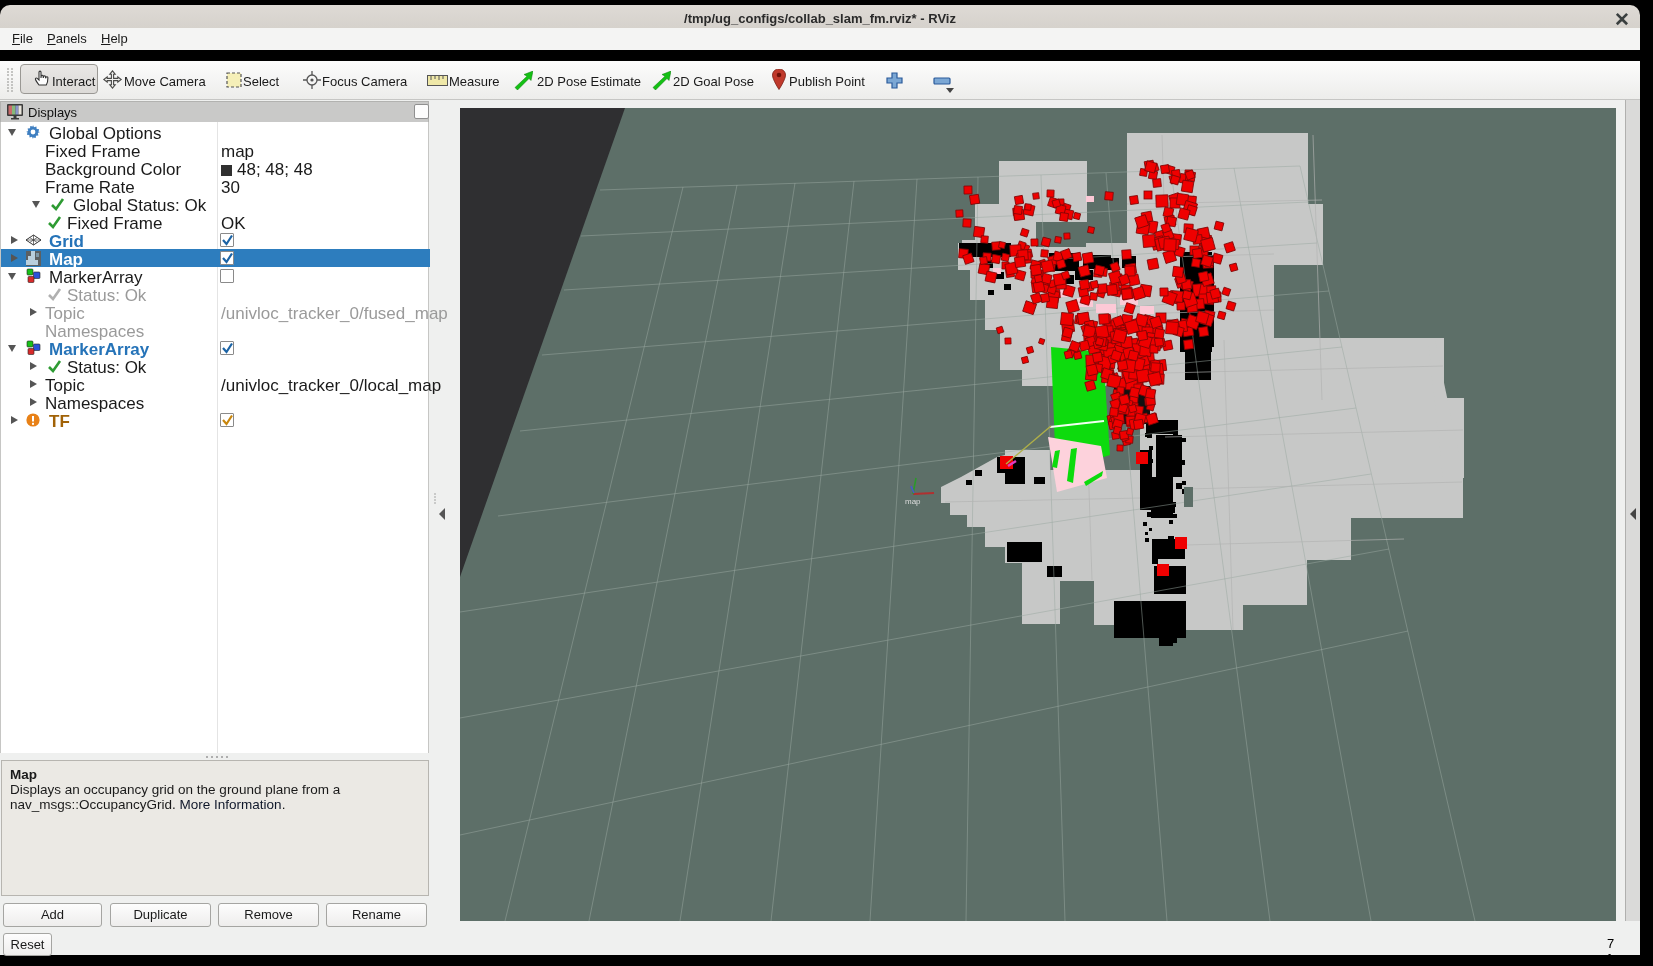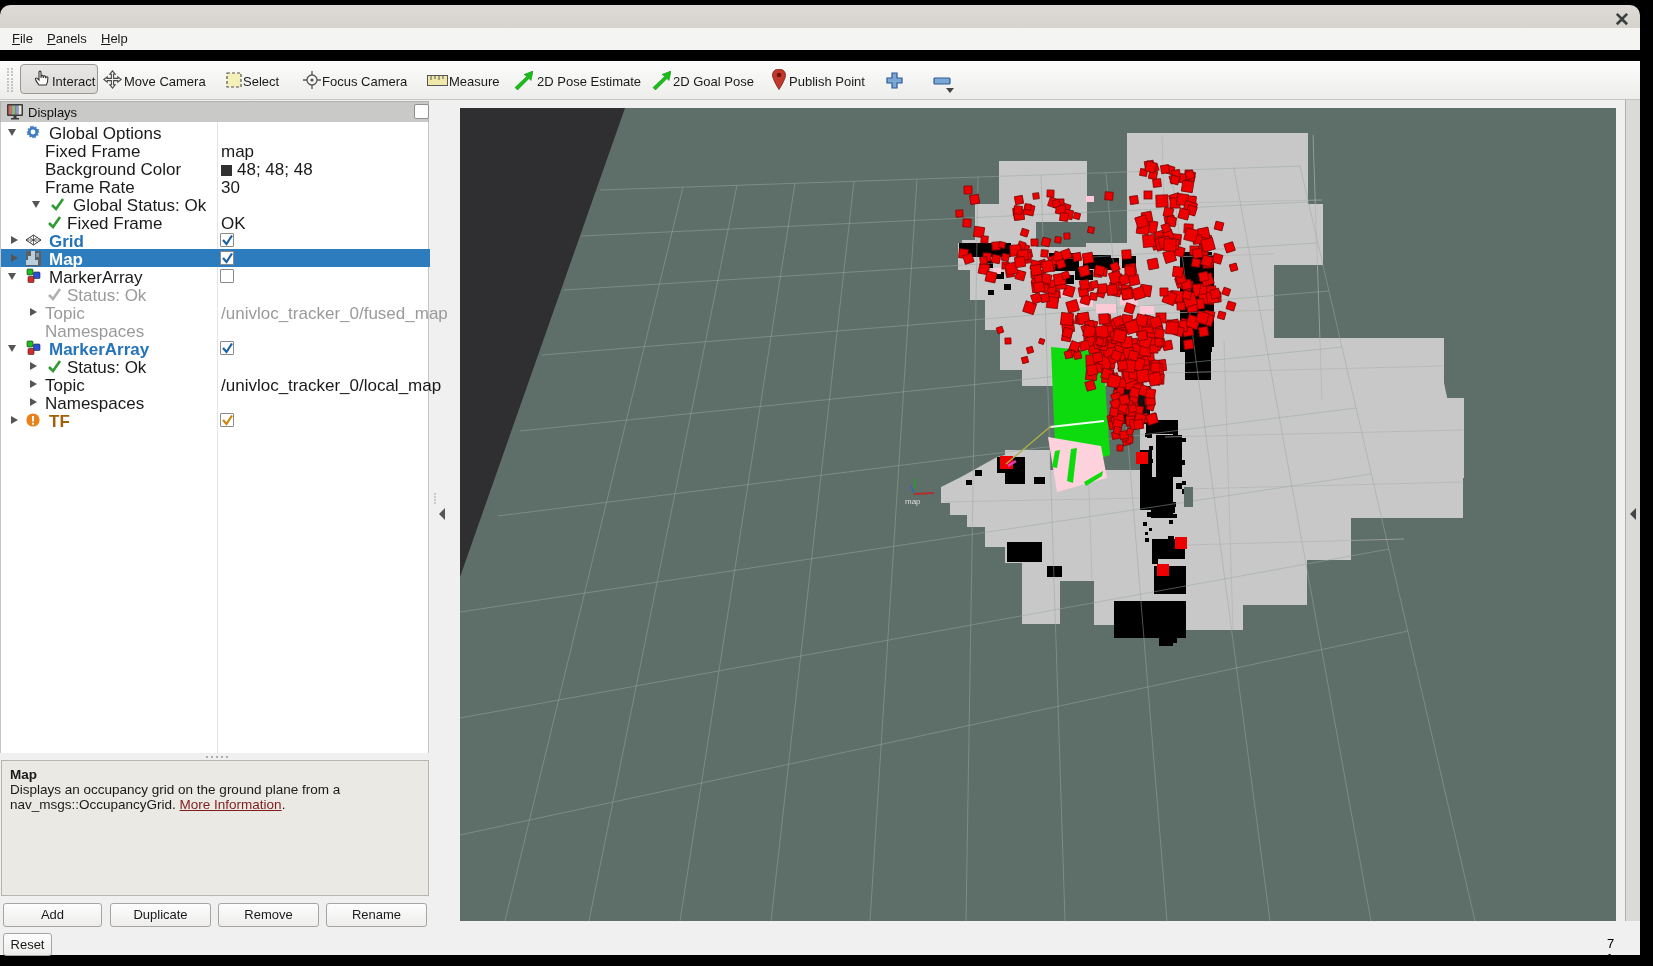--- a/index.html
+++ b/index.html
@@ -29,20 +29,21 @@
 .cb{position:absolute;left:219px;top:2px;width:14px;height:14px;background:#fff;border:1px solid #8a8a8a;border-radius:1px}
 #helpbox{position:absolute;left:1px;top:660px;width:428px;height:136px;background:#ebe9e4;border:1px solid #b7b5b0;font-size:13.5px;color:#1a1a1a;padding:6px 8px}
 .pbtn{position:absolute;height:24px;background:linear-gradient(#fdfdfd,#eeedec);border:1px solid #a5a5a2;border-radius:3px;font-size:13px;color:#1a1a1a;text-align:center;line-height:22px}
 #statusbar{position:absolute;left:0;top:921px;width:1580px;height:34px;font-size:13px}
 #gutterL{position:absolute;left:430px;top:0px;width:30px;height:821px;background:#eff0ef}
 #sideR{position:absolute;left:1625px;top:0px;width:15px;height:821px;background:#dadad9;border-left:1px solid #b0b0ae}
 </style></head>
 <body>
 <div id="win">
 <div id="titlebar"></div>
+<div id="title">/tmp/ug_configs/collab_slam_fm.rviz* - RViz</div>
 <div id="closex">✕</div>
 <div id="menubar">
  <span class="menu" style="left:12px"><u>F</u>ile</span>
  <span class="menu" style="left:47px"><u>P</u>anels</span>
  <span class="menu" style="left:101px"><u>H</u>elp</span>
 </div>
 <div id="toolbar">
       <svg class="abs" style="left:6px;top:5px" width="10" height="30">
         <g fill="#b3b3b0">
           <circle cx="2" cy="3" r="1"></circle>
@@ -881,21 +882,21 @@
             </svg>
           </div>
   </div>
   <svg class="abs" style="left:205px;top:655px" width="24" height="4">
           <circle cx="2" cy="2" r="1" fill="#999"></circle>
           <circle cx="7" cy="2" r="1" fill="#999"></circle>
           <circle cx="12" cy="2" r="1" fill="#999"></circle>
           <circle cx="17" cy="2" r="1" fill="#999"></circle>
           <circle cx="22" cy="2" r="1" fill="#999"></circle>
         </svg>
-  <div id="helpbox"><b>Map</b><br>Displays an occupancy grid on the ground plane from a<br>nav_msgs::OccupancyGrid. <span style="color:#7f1d1d;text-decoration:underline">More Information</span>.</div>
+  <div id="helpbox"><b>Map</b><br>Displays an occupancy grid on the ground plane from a<br>nav_msgs::OccupancyGrid. <span style="color:#0f172a;">More Information</span>.</div>
   <div class="pbtn" style="left:3px;top:803px;width:99px">Add</div>
   <div class="pbtn" style="left:110px;top:803px;width:101px">Duplicate</div>
   <div class="pbtn" style="left:218px;top:803px;width:101px">Remove</div>
   <div class="pbtn" style="left:326px;top:803px;width:101px">Rename</div>
  </div>
 </div>
 <div id="statusbar">
  <div class="pbtn" style="left:3px;top:12px;width:49px;height:23px">Reset</div>
  <span class="abs" style="left:1607px;top:15px">7 fps</span>
 </div>

